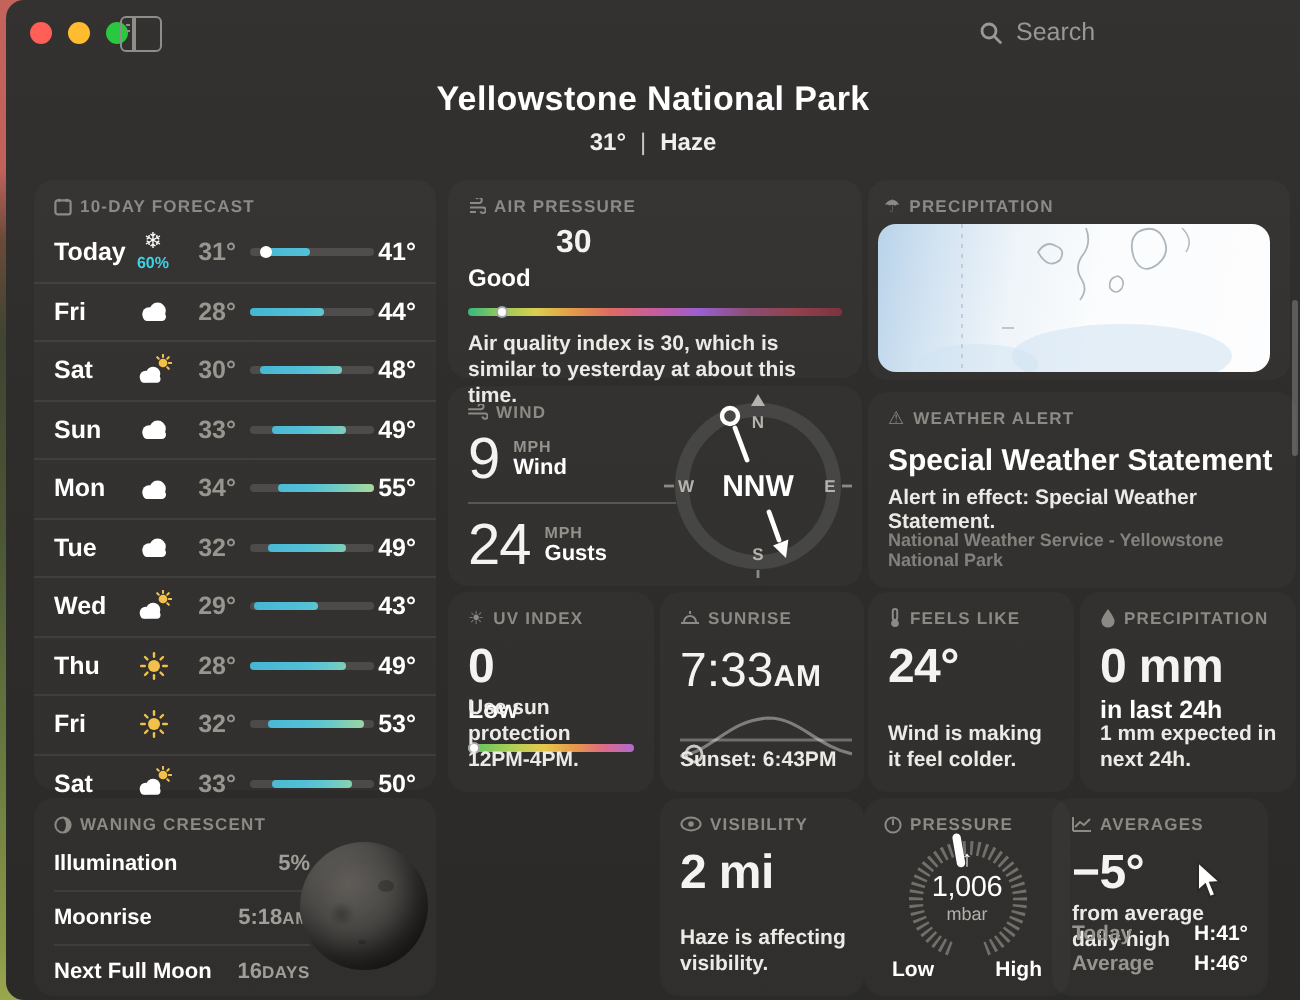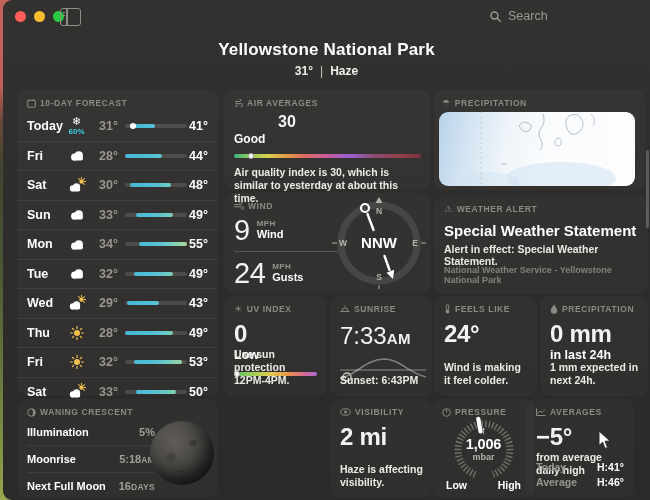--- a/index.html
+++ b/index.html
@@ -115,22 +115,22 @@
   .sr-time{font-size:24px;font-weight:500;color:#f4f3f1;margin-top:8px;}
   .sr-time .ampm{font-size:15px;font-weight:700;letter-spacing:.5px;}
   .sun-curve{display:block;margin-top:2px;}
   .avg-rows{position:absolute;left:10px;right:10px;bottom:8px;}
   .avg-row{display:flex;justify-content:space-between;font-size:10.5px;font-weight:700;line-height:1.45;}
   .avg-row .al{color:#97958f;}
   .avg-row .av{color:#fff;}
   .press-wrap{position:absolute;left:0;right:0;top:17px;display:flex;justify-content:center;}
   .press-center{position:absolute;top:26px;left:0;right:0;text-align:center;color:#fff;}
   .press-arrow{font-size:11px;font-weight:700;line-height:1;}
-  .press-val{font-size:14.5px;font-weight:700;letter-spacing:-.2px;}
-  .press-unit{font-size:9px;font-weight:700;color:#b3b1ab;}
+  .press-val{font-size:14.5px;font-weight:400;letter-spacing:-.2px;}
+  .press-unit{font-size:9px;font-weight:400;color:#b3b1ab;}
   .press-lh{position:absolute;bottom:7px;left:14px;right:14px;display:flex;justify-content:space-between;font-size:10.5px;font-weight:700;color:#fff;}
   .scrollbar{position:absolute;right:1px;top:150px;width:3px;height:78px;border-radius:2px;background:rgba(255,255,255,0.22);}
   .cursor{position:absolute;left:598px;top:430px;z-index:10;}
 </style>
 </head>
 <body>
 
 <div class="window">
 
   <div class="titlebar">
@@ -448,21 +448,21 @@
     <div class="moon-img"></div>
   </div>
 
   <div class="tile" id="aq">
     <div class="t-head">
       <svg width="9" height="9" viewBox="0 0 9 9">
         <path d="M1 2.5 h4.5 a1.4 1.4 0 1 0 -1.3 -2" fill="none" stroke="#8b8a84" stroke-width="1"></path>
         <path d="M1 4.7 h6.5 a1.4 1.4 0 1 1 -1.3 2" fill="none" stroke="#8b8a84" stroke-width="1"></path>
         <path d="M1 7 h3" stroke="#8b8a84" stroke-width="1"></path>
       </svg>
-      <span>AIR AVERAGES</span>
+      <span>AIR PRESSURE</span>
     </div>
     <div class="big aq-val">30</div>
     <div class="aq-label">Good</div>
     <div class="scale" id="aq-scale" style="background: linear-gradient(90deg, rgb(53, 185, 127) 0%, rgb(142, 201, 92) 8%, rgb(217, 207, 80) 18%, rgb(227, 155, 71) 28%, rgb(221, 107, 99) 38%, rgb(199, 93, 158) 50%, rgb(154, 95, 208) 62%, rgb(138, 78, 114) 75%, rgb(147, 64, 76) 88%, rgb(124, 51, 64) 100%);">
       <span class="dot" id="aq-dot" style="left: calc(9% - 3px);"></span>
     </div>
     <div class="note">Air quality index is 30, which is similar to yesterday at about this time.</div>
   </div>
 
   <div class="tile" id="wind">

